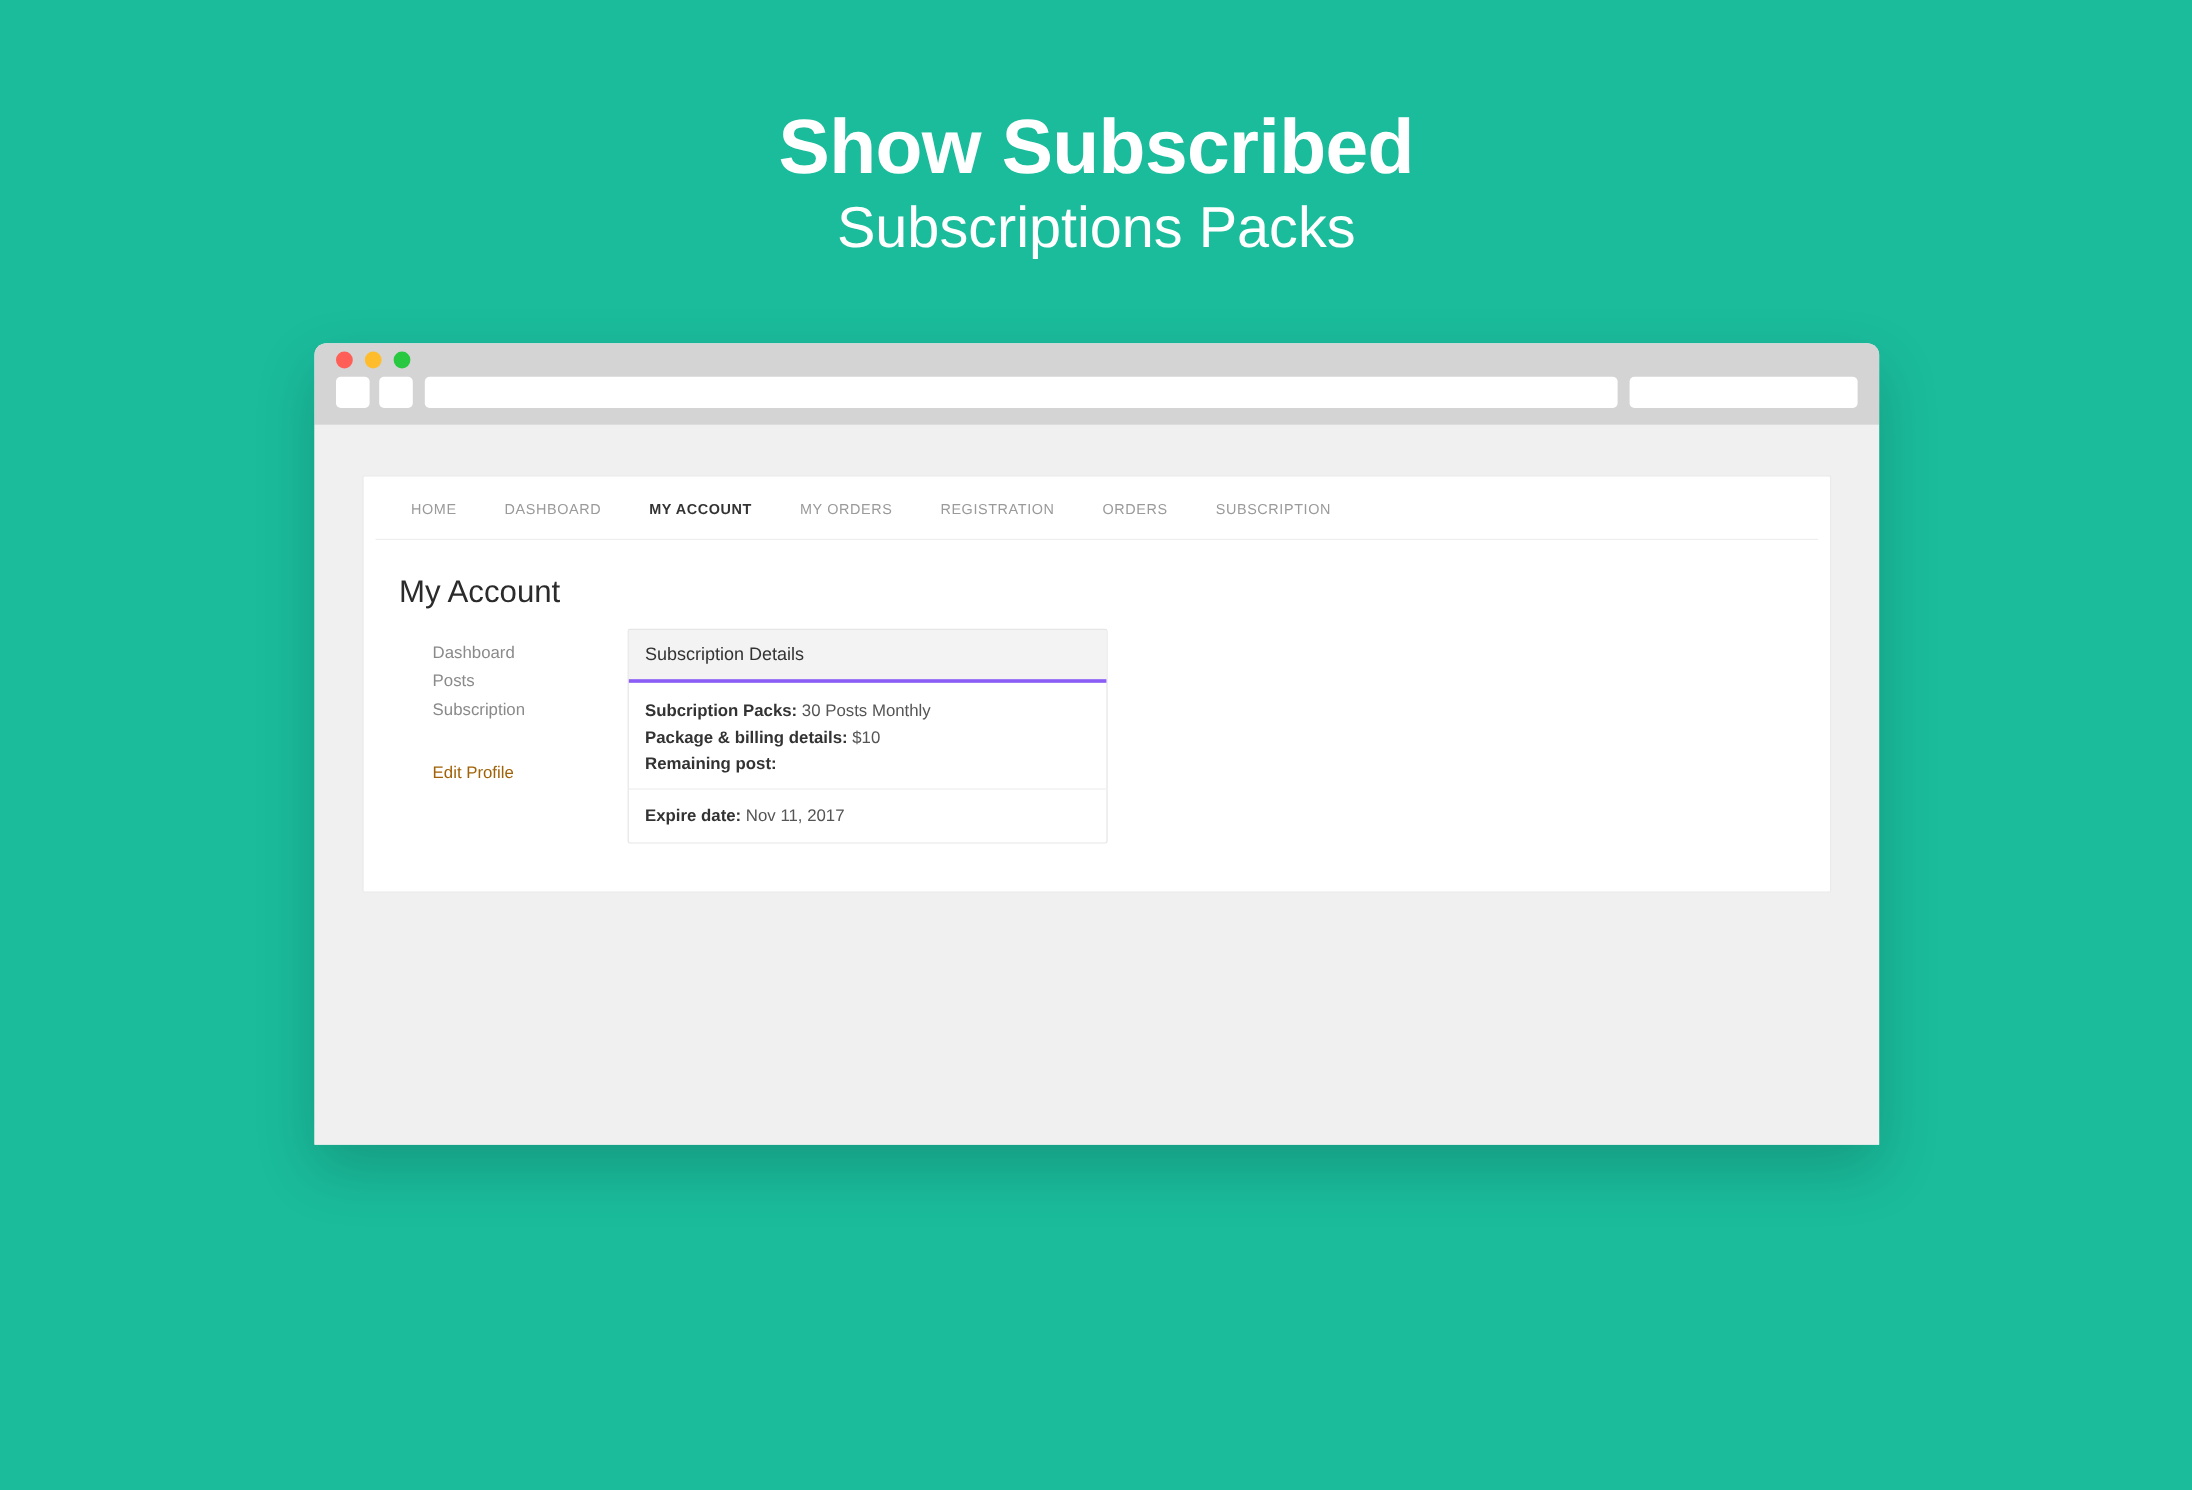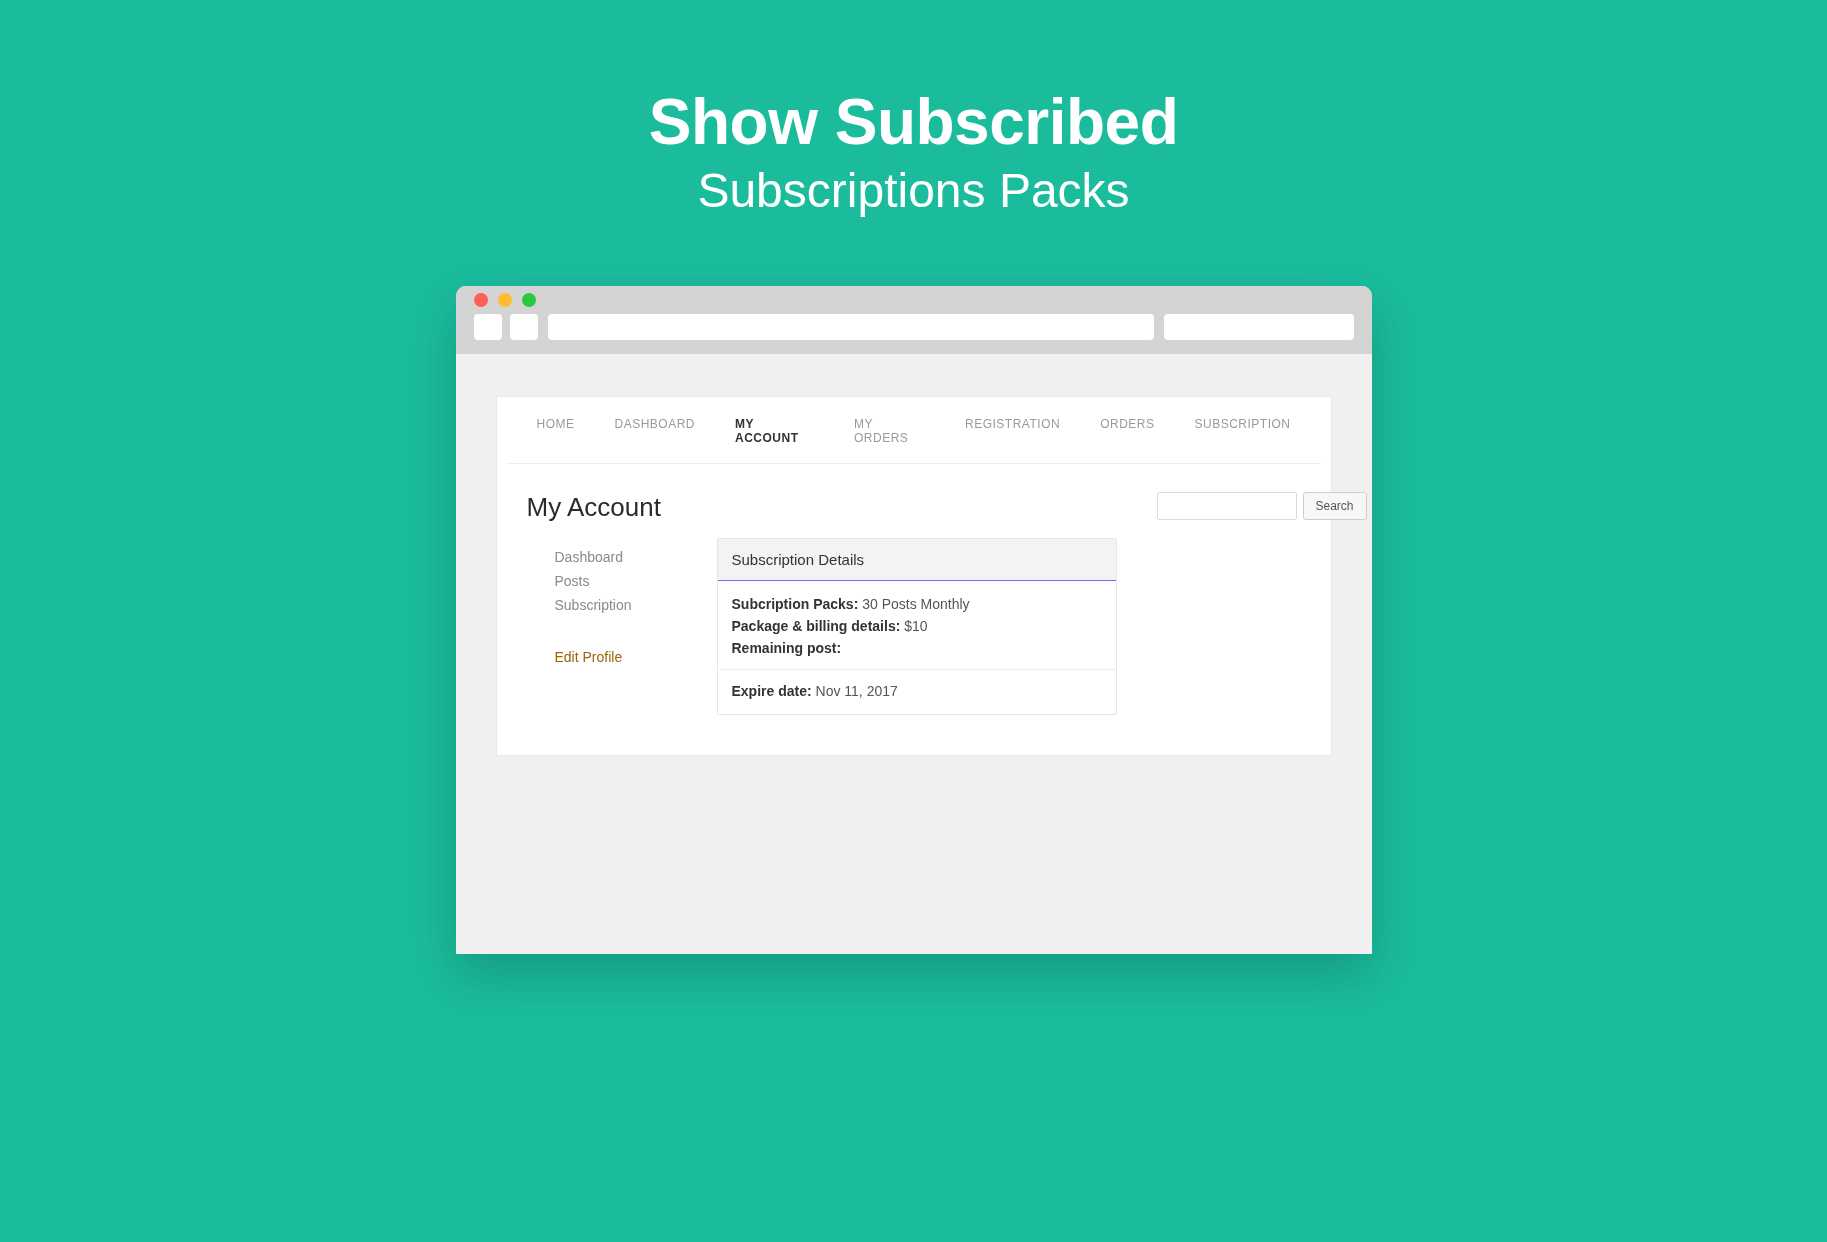--- a/index.html
+++ b/index.html
@@ -22,21 +22,21 @@
     font-weight: 800;
     letter-spacing: -0.5px;
   }
   .hero .line2 {
     font-size: 48px;
     font-weight: 300;
     margin-top: 4px;
   }
 
   .browser {
-    width: 916px;
+    width: 1304px;
     margin: 68px auto 0 auto;
     background: #f0f0f0;
     border-radius: 10px 10px 0 0;
     box-shadow: 0 20px 50px rgba(0,0,0,0.18);
     overflow: hidden;
   }
   .browser-chrome {
     background: #d4d4d4;
     padding: 0;
   }
@@ -127,21 +127,21 @@
     cursor: pointer;
   }
   .sidemenu li.link { color: #a16207; margin-top: 28px; }
 
   .panel {
     border: 1px solid #e5e5e5;
     border-radius: 2px;
   }
   .panel-head {
     background: #f3f3f3;
-    border-bottom: 1px solid #8b5cf6;
+    border-bottom: 3px solid #8b5cf6;
     padding: 12px 14px;
     font-size: 15px;
     color: #333333;
   }
   .panel-body {
     padding: 12px 14px;
     font-size: 14px;
     color: #555555;
   }
   .panel-body .row { padding: 3px 0; }
@@ -241,23 +241,17 @@
               </div>
               <hr>
               <div class="row">
                 <b>Expire date:</b>
                 <span>Nov 11, 2017</span>
               </div>
             </div>
           </div>
         </div>
 
-        <div class="rightcol">
-          <div class="searchbox">
-            <input type="text" value="" style="">
-            <button>Search</button>
-          </div>
-        </div>
 
       </div>
     </div>
   </div>
 </div>
 
 </body></html>

